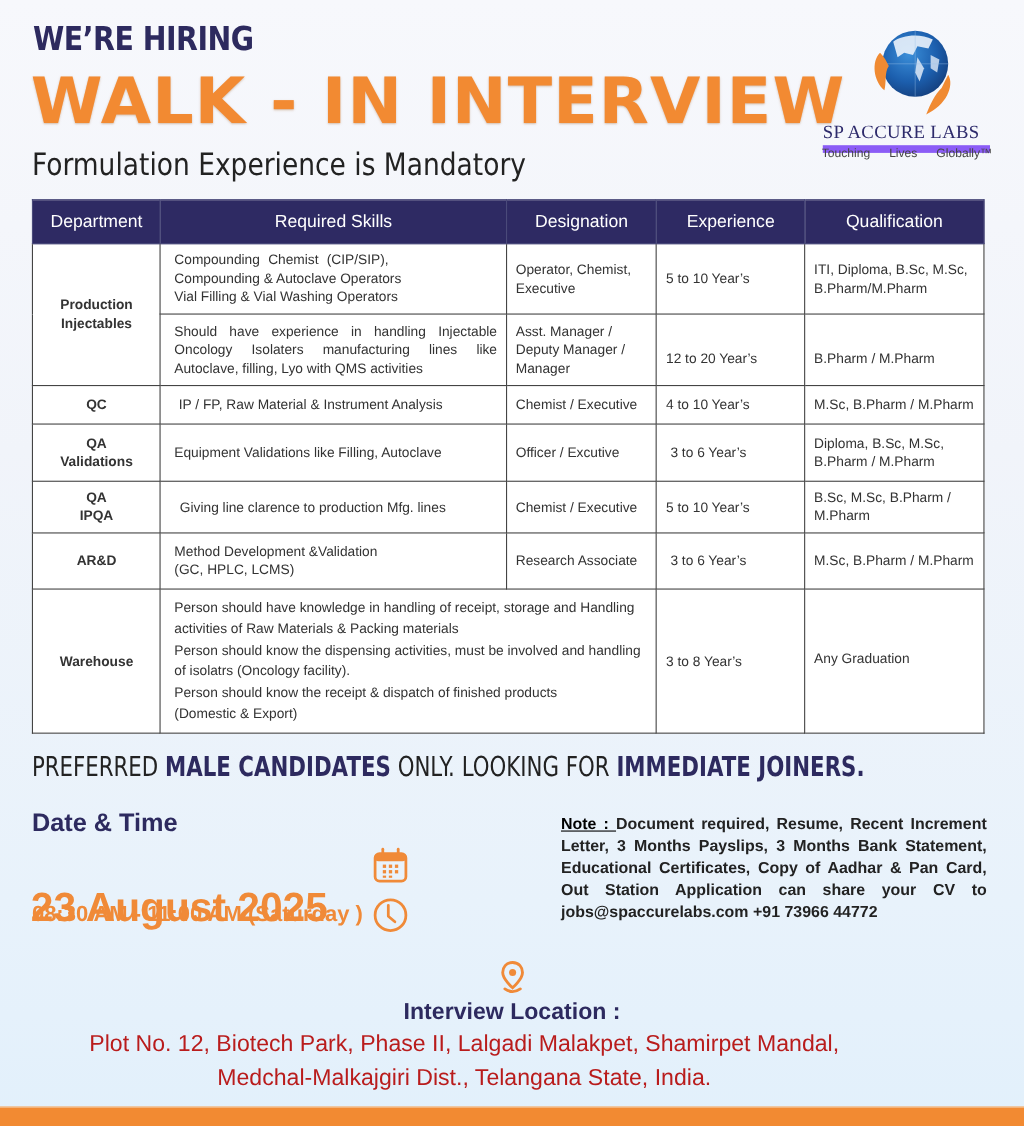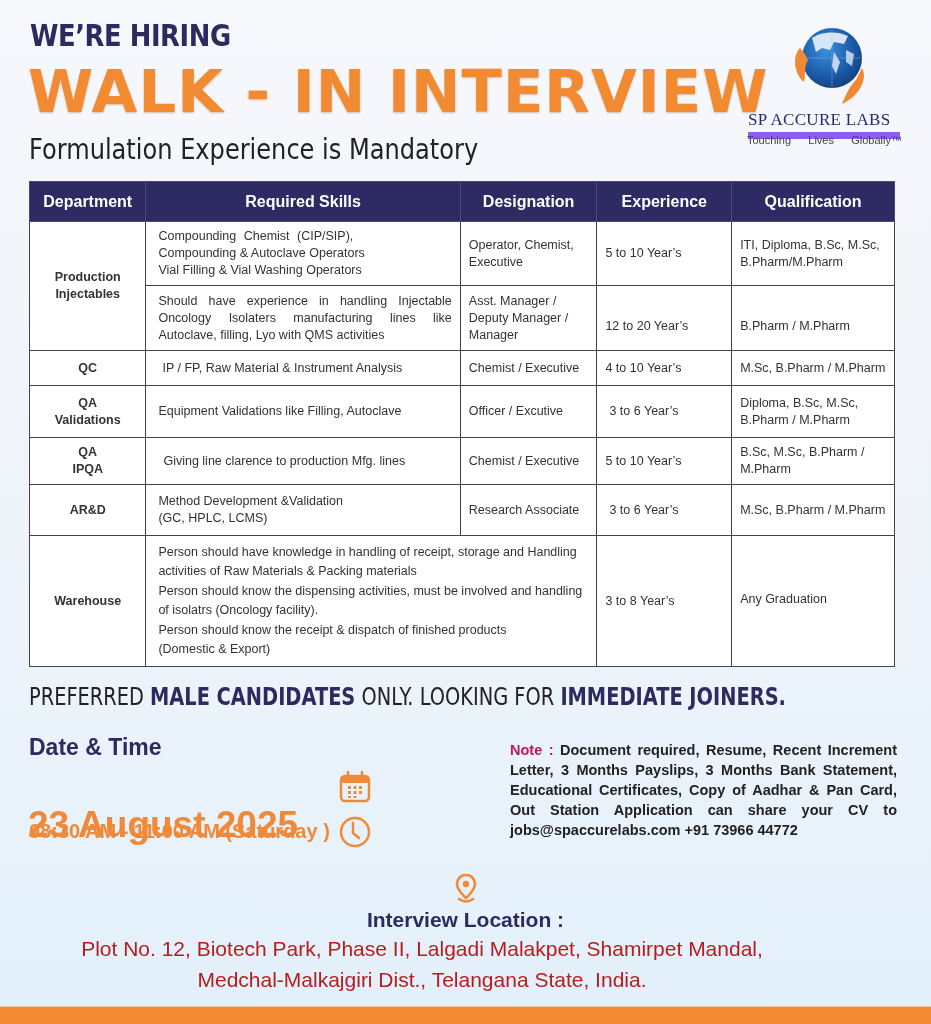--- a/index.html
+++ b/index.html
@@ -46,21 +46,21 @@
     font-family: "Liberation Sans", sans-serif; 
     font-size: 11px; color: #444; display: flex; justify-content: space-between;
   }
 
   table.jobs {
     position: absolute; left: 29px; top: 181px; width: 866px;
     border-collapse: collapse; background: #fff;
     font-family: "Liberation Sans", sans-serif;
   }
   table.jobs th {
-    background: #2e2a63; color: #fff; font-size: 16px; font-weight: bold;
+    background: #2e2a63; color: #fff; font-size: 16px; font-weight: normal;
     height: 40px; border: 1px solid #4a4a7a; text-align: center;
   }
   table.jobs td {
     border: 1px solid #444; font-size: 12.5px; color: #333;
     padding: 3px 8px; vertical-align: middle; line-height: 17px;
   }
   td.dept { text-align: center; font-weight: bold; font-size: 14px; color: #222; }
   td.skills-justify { text-align: justify; }
   .c1 { width: 117px; } .c2 { width: 313px; } .c3 { width: 136px; } .c4 { width: 136px; } .c5 { width: 164px; }
 
@@ -84,21 +84,21 @@
     font-weight: bold; font-size: 20px; color: #f08a38;
   }
   .cal-icon { position: absolute; left: 338px; top: 770px; }
   .clock-icon { position: absolute; left: 338px; top: 815px; }
 
   .note {
     position: absolute; left: 510px; top: 740px; width: 387px;
     font-weight: bold; font-size: 14.5px; line-height: 20px; color: #222;
     text-align: justify;
   }
-  .note .note-label { color: #be185d; }
+  .note .note-label { color: #000000; text-decoration: underline; }
 
   .pin-icon { position: absolute; left: 454px; top: 873px; }
   .loc-title {
     position: absolute; left: 0; width: 931px; top: 908px; text-align: center;
     font-weight: bold; font-size: 21px; color: #2d2a5f;
   }
   .loc-line {
     position: absolute; left: 0; width: 844px; text-align: center;
     font-size: 21px; color: #b91c1c;
   }

